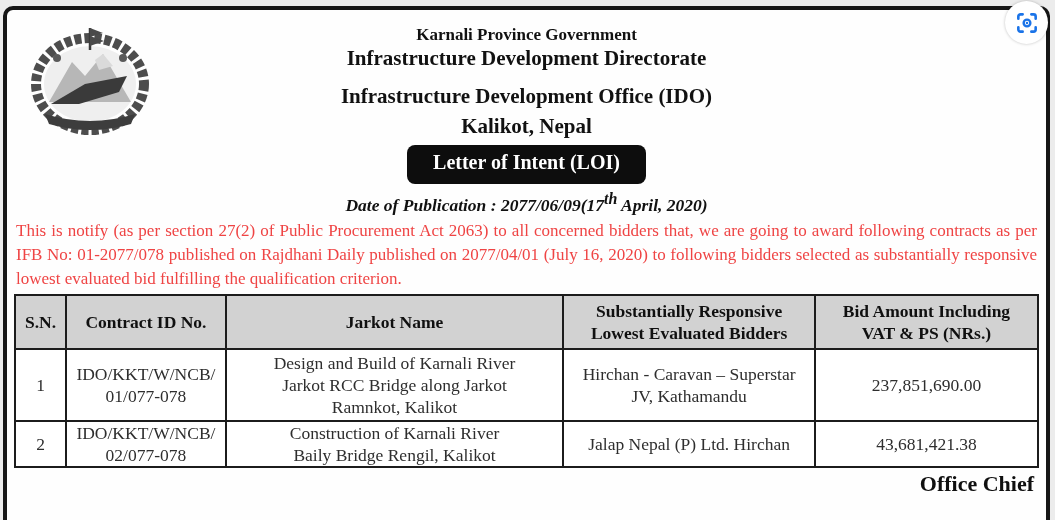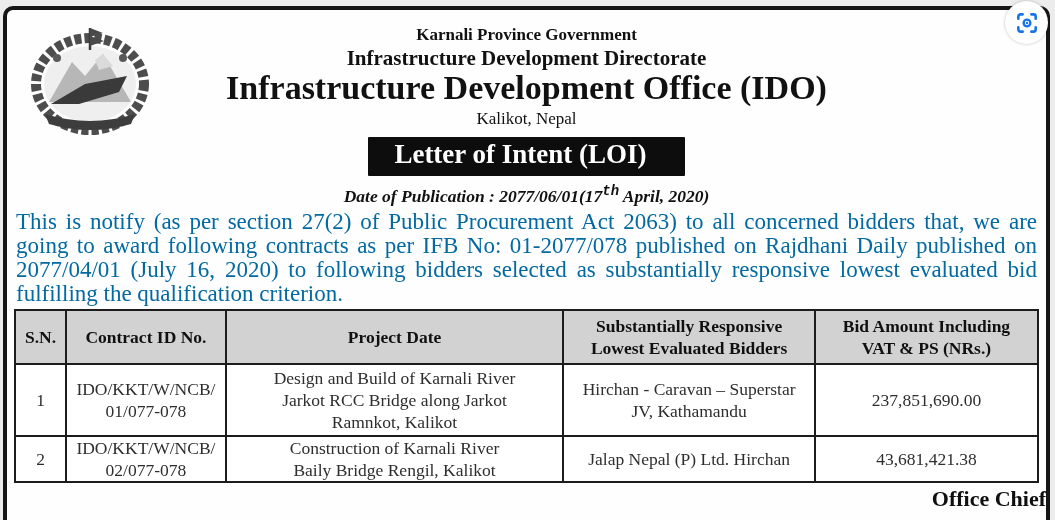--- a/index.html
+++ b/index.html
@@ -10,46 +10,46 @@
   .doc { position:absolute; left:3px; top:6px; right:5px; height:545px;
     background:#fefefe; border:4px solid #161616; border-radius:10px;
     padding-top:8px; }
 
   .emblem { position:absolute; left:20px; top:12px; width:126px; height:118px; }
 
   .head-lines { text-align:center; color:#111; }
   .hl1 { font-size:17px; font-weight:bold; line-height:21px; margin-top:6px; }
   .hl2 { font-size:19px; font-weight:bold; line-height:23px; }
   .hl3 { font-size:21px; font-weight:bold; line-height:26px; }
-  .hl4 { font-size:34px; font-weight:bold; line-height:34px; }
-  .hl5 { font-size:17px; font-weight:normal; line-height:27px; }
+  .hl4 { font-size:21px; font-weight:bold; line-height:34px;margin-top:8px; }
+  .hl5 { font-size:21px; font-weight:bold; line-height:27px; }
 
   .banner-wrap { text-align:center; margin-top:5px; }
   .loi-banner { display:inline-block; background:#0d0d0d; color:#fff;
-    font-size:27px; font-weight:bold; padding:2px 38px 6px 26px;
-    border-radius:1px; line-height:31px; }
+    font-size:20px; font-weight:bold; padding:2px 26px 6px 26px;
+    border-radius:8px; line-height:31px; }
 
   .pub-date { text-align:center; font-size:17.5px; font-weight:bold;
     font-style:italic; color:#111; margin-top:4px; line-height:22px; }
-  .pub-date sup { font-size:14px;font-family:Liberation Mono, monospace; }
+  .pub-date sup { font-size:16px; }
 
-  .notice { margin:3px 9px 0 9px; font-size:23px; line-height:24px;
-    text-align:justify; color:#0369a1; }
+  .notice { margin:3px 9px 0 9px; font-size:17px; line-height:24px;
+    text-align:justify; color:#ef4444; }
 
   table { border-collapse:collapse; width:calc(100% - 14px); margin:3px 7px 0 7px; }
   th, td { border:2px solid #1c1c1c; text-align:center; vertical-align:middle;
     color:#2e2e2e; }
   th { background:#d2d2d2; color:#101010; font-size:17.5px; font-weight:bold;
     height:54px; line-height:22px; }
   td { font-size:17.5px; line-height:22px; background:#fff; }
   .r1 td { height:72px; }
   .r2 td { height:46px; }
   .preline { white-space:pre-line; }
 
-  .office-chief { text-align:right; padding-right:0; margin-top:3px;
+  .office-chief { text-align:right; padding-right:12px; margin-top:3px;
     font-size:22px; font-weight:bold; color:#0f0f0f; }
 
   .capture-btn { position:absolute; right:7px; top:1px; width:43px; height:43px;
     background:#fff; border-radius:50%; display:flex; align-items:center;
     justify-content:center; box-shadow:0 0 3px rgba(0,0,0,0.25); cursor:pointer; }
 </style>
 </head>
 <body>
 
 <div class="page">
@@ -74,38 +74,38 @@
       <div class="hl3">Infrastructure Development Directorate</div>
       <div class="hl4">Infrastructure Development Office (IDO)</div>
       <div class="hl5">Kalikot, Nepal</div>
     </div>
 
     <div class="banner-wrap">
       <div class="loi-banner">Letter of Intent (LOI)</div>
     </div>
 
     <div class="pub-date">
-      <span>Date of Publication : 2077/06/01(17</span><sup>th</sup><span> April, 2020)</span>
+      <span>Date of Publication : 2077/06/09(17</span><sup>th</sup><span> April, 2020)</span>
     </div>
 
     <div class="notice">This is notify (as per section 27(2) of Public Procurement Act 2063) to all concerned bidders that, we are going to award following contracts as per IFB No: 01-2077/078 published on Rajdhani Daily published on 2077/04/01 (July 16, 2020) to following bidders selected as substantially responsive lowest evaluated bid fulfilling the qualification criterion.</div>
 
     <table>
       <colgroup>
         <col style="width:5%">
           <col style="width:15.6%">
           <col style="width:33%">
         <col style="width:24.6%">
           <col style="width:21.8%">
       </colgroup>
       <tbody>
           <tr>
         <th>S.N.</th>
         <th>Contract ID No.</th>
-        <th>Project Date</th>
+        <th>Jarkot Name</th>
         <th class="preline">Substantially Responsive
 Lowest Evaluated Bidders</th>
         <th class="preline">Bid Amount Including
 VAT &amp; PS (NRs.)</th>
       </tr>
       <tr class="r1">
         <td>1</td>
         <td class="preline">IDO/KKT/W/NCB/
 01/077-078</td>
         <td class="preline">Design and Build of Karnali River

